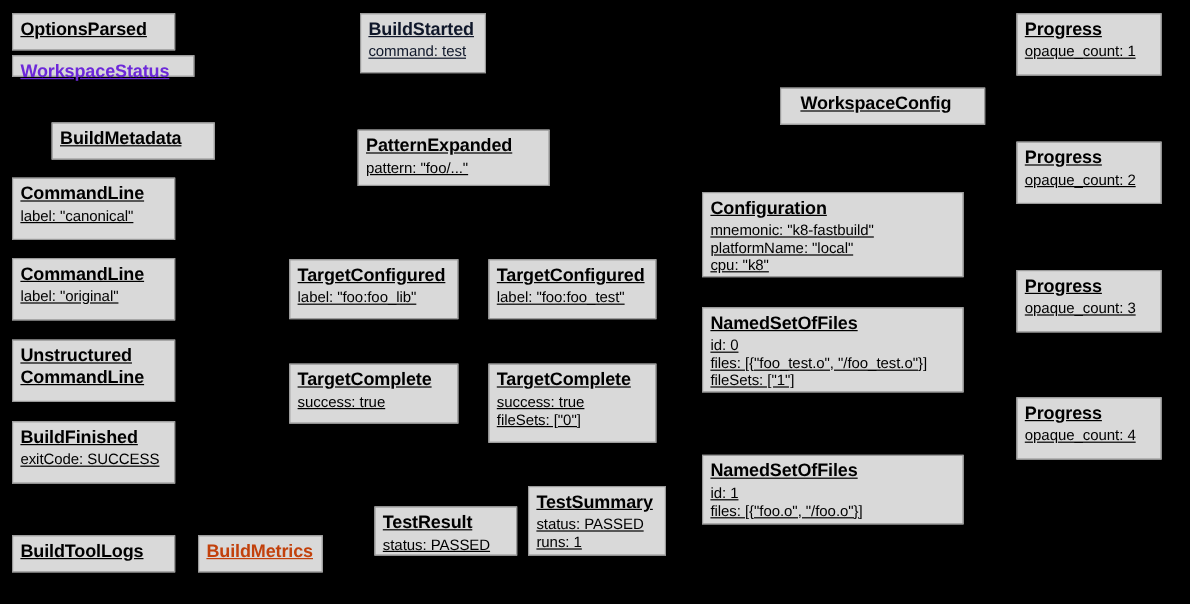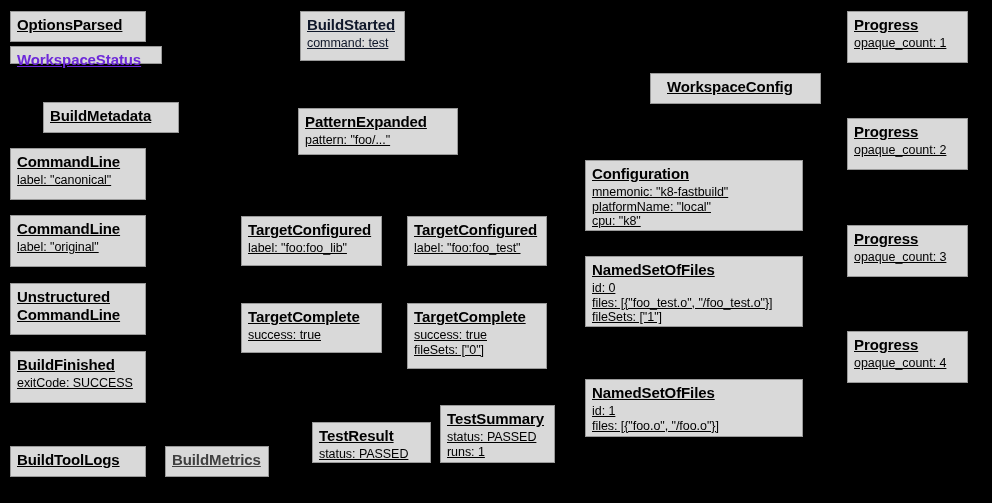--- a/index.html
+++ b/index.html
@@ -59,21 +59,21 @@
         <div class="node-field">label: "canonical"</div>
       </div></div>
     <div class="node" style="left: 10px; top: 215px; width: 136px; height: 52px; background: rgb(217, 217, 217); border-color: rgb(154, 154, 154); color: rgb(0, 0, 0);"><div class="node-title">CommandLine</div><div class="node-fields">
         <div class="node-field">label: "original"</div>
       </div></div>
     <div class="node" style="left: 10px; top: 283px; width: 136px; height: 52px; background: rgb(217, 217, 217); border-color: rgb(154, 154, 154); color: rgb(0, 0, 0);"><div class="node-title wrap">Unstructured CommandLine</div></div>
     <div class="node" style="left: 10px; top: 351px; width: 136px; height: 52px; background: rgb(217, 217, 217); border-color: rgb(154, 154, 154); color: rgb(0, 0, 0);"><div class="node-title">BuildFinished</div><div class="node-fields">
         <div class="node-field">exitCode: SUCCESS</div>
       </div></div>
     <div class="node" style="left: 10px; top: 446px; width: 136px; height: 31px; background: rgb(217, 217, 217); border-color: rgb(154, 154, 154); color: #000000;"><div class="node-title">BuildToolLogs</div></div>
-    <div class="node" style="left: 165px; top: 446px; width: 104px; height: 31px; background: rgb(217, 217, 217); border-color: rgb(154, 154, 154); color: #404040;"><div class="node-title">BuildMetrics</div></div>
+    <div class="node" style="left: 165px; top: 446px; width: 104px; height: 31px; background: rgb(217, 217, 217); border-color: rgb(154, 154, 154); color: #c2410c;"><div class="node-title">BuildMetrics</div></div>
     <div class="node" style="left: 300px; top: 11px; width: 105px; height: 50px; background: rgb(217, 217, 217); border-color: rgb(154, 154, 154); color: #0f172a;"><div class="node-title">BuildStarted</div><div class="node-fields">
         <div class="node-field">command: test</div>
       </div></div>
     <div class="node" style="left: 298px; top: 108px; width: 160px; height: 47px; background: rgb(217, 217, 217); border-color: rgb(154, 154, 154); color: rgb(0, 0, 0);"><div class="node-title">PatternExpanded</div><div class="node-fields">
         <div class="node-field">pattern: "foo/..."</div>
       </div></div>
     <div class="node" style="left: 241px; top: 216px; width: 141px; height: 50px; background: rgb(217, 217, 217); border-color: rgb(154, 154, 154); color: rgb(0, 0, 0);"><div class="node-title">TargetConfigured</div><div class="node-fields">
         <div class="node-field">label: "foo:foo_lib"</div>
       </div></div>
     <div class="node" style="left: 407px; top: 216px; width: 140px; height: 50px; background: rgb(217, 217, 217); border-color: rgb(154, 154, 154); color: rgb(0, 0, 0);"><div class="node-title">TargetConfigured</div><div class="node-fields">

